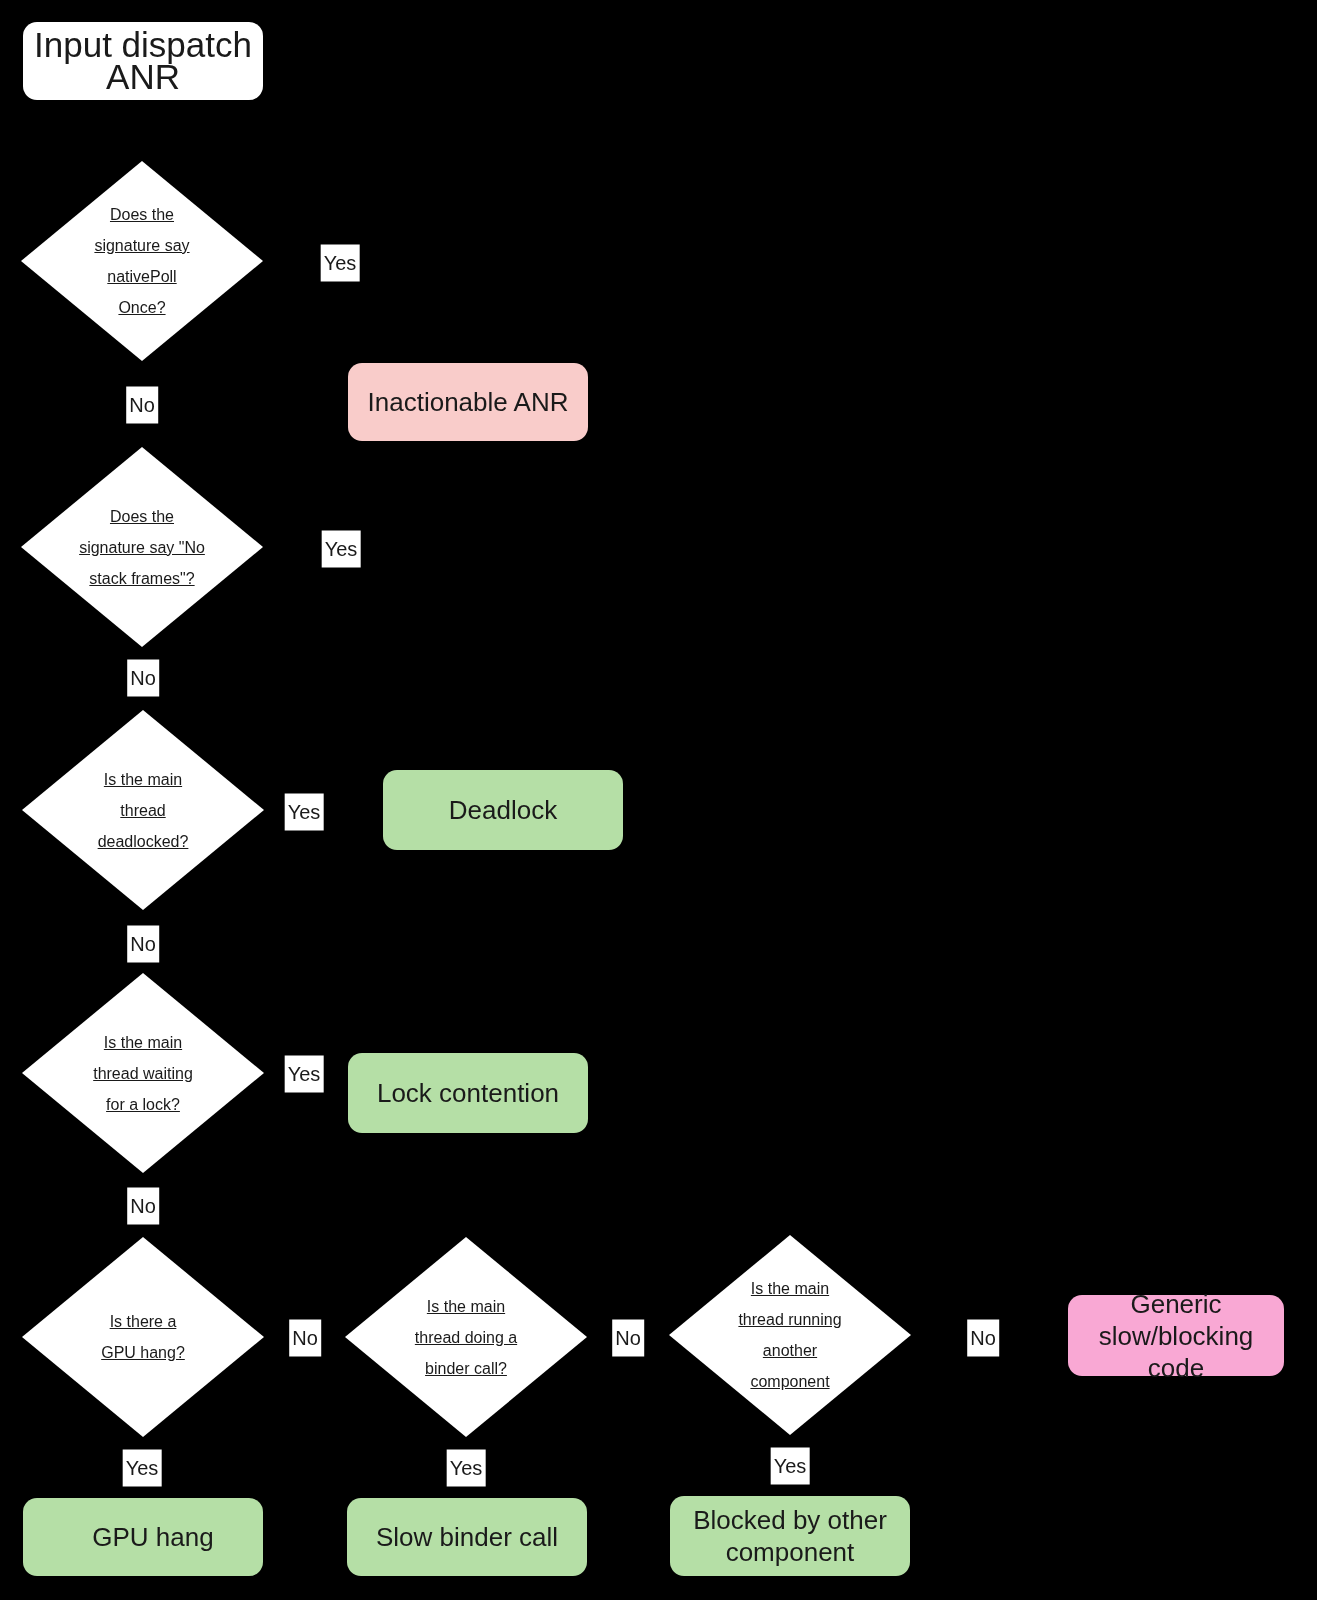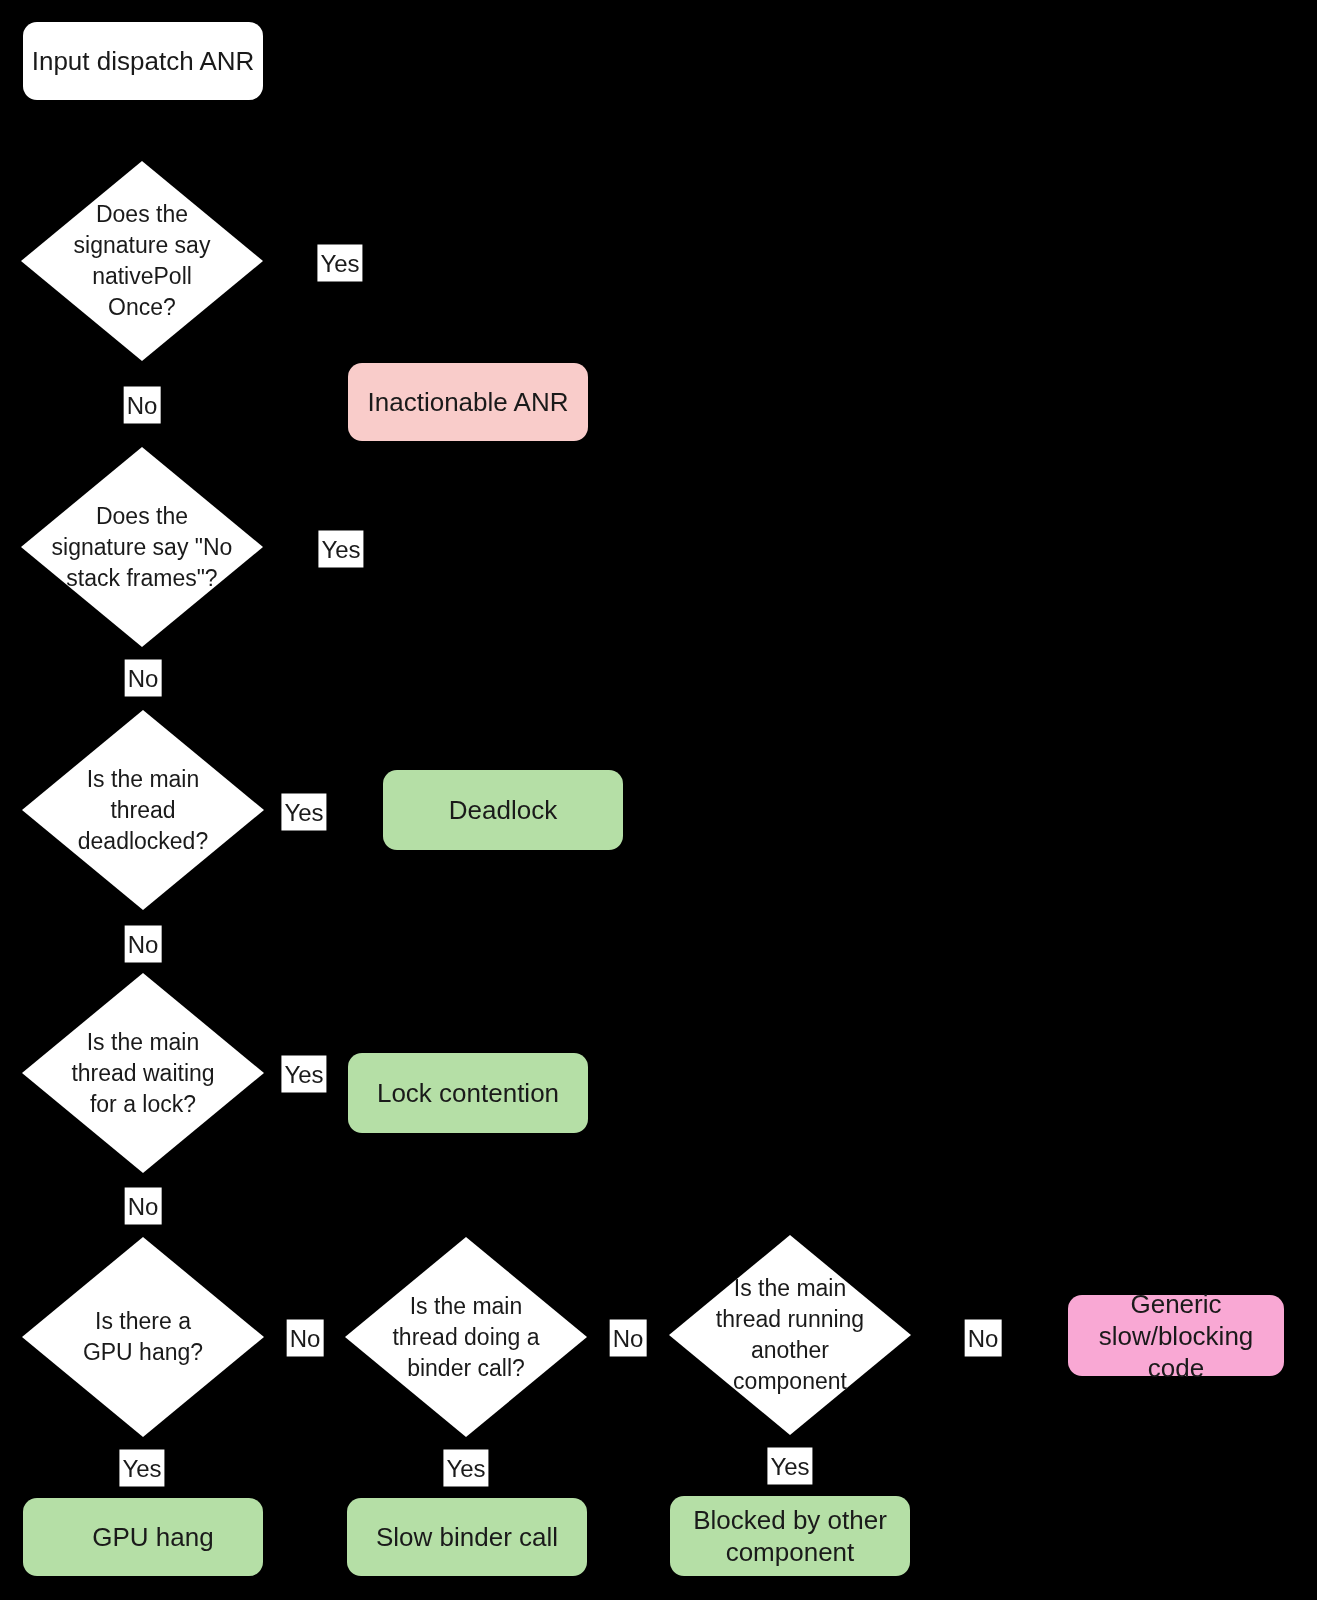--- a/index.html
+++ b/index.html
@@ -33,33 +33,34 @@
     border-radius: 14px;
     font-size: 26px;
     line-height: 32px;
   }
   .rect.white  { background: #ffffff; } 
   .diamond {
     width: 242px;
     height: 200px;
     background: #ffffff;
     clip-path: polygon(50% 0, 100% 50%, 50% 100%, 0 50%);
-    font-size: 23px;
+    font-size: 16px;
     line-height: 31px;
+    text-decoration: underline;
   }
   .edge-label {
     position: absolute;
     transform: translate(-50%, -50%);
     background: #ffffff;
-    font-size: 24px;
+    font-size: 20px;
     line-height: 29px;
     padding: 4px 3px;
     white-space: nowrap;
   }
-  .start-box { font-size: 26px; }
+  .start-box { font-size: 35px; }
 </style>
 </head>
 <body>
 
 <div id="canvas" style="background: rgb(0, 0, 0); color: rgb(26, 26, 26);">
 
   <svg id="connectors" width="1317" height="1600">
     <g stroke="#000000" stroke-width="2" fill="none">
       <path d="M143,100 V161"></path>
       <path d="M263,261 H468 V363"></path>

